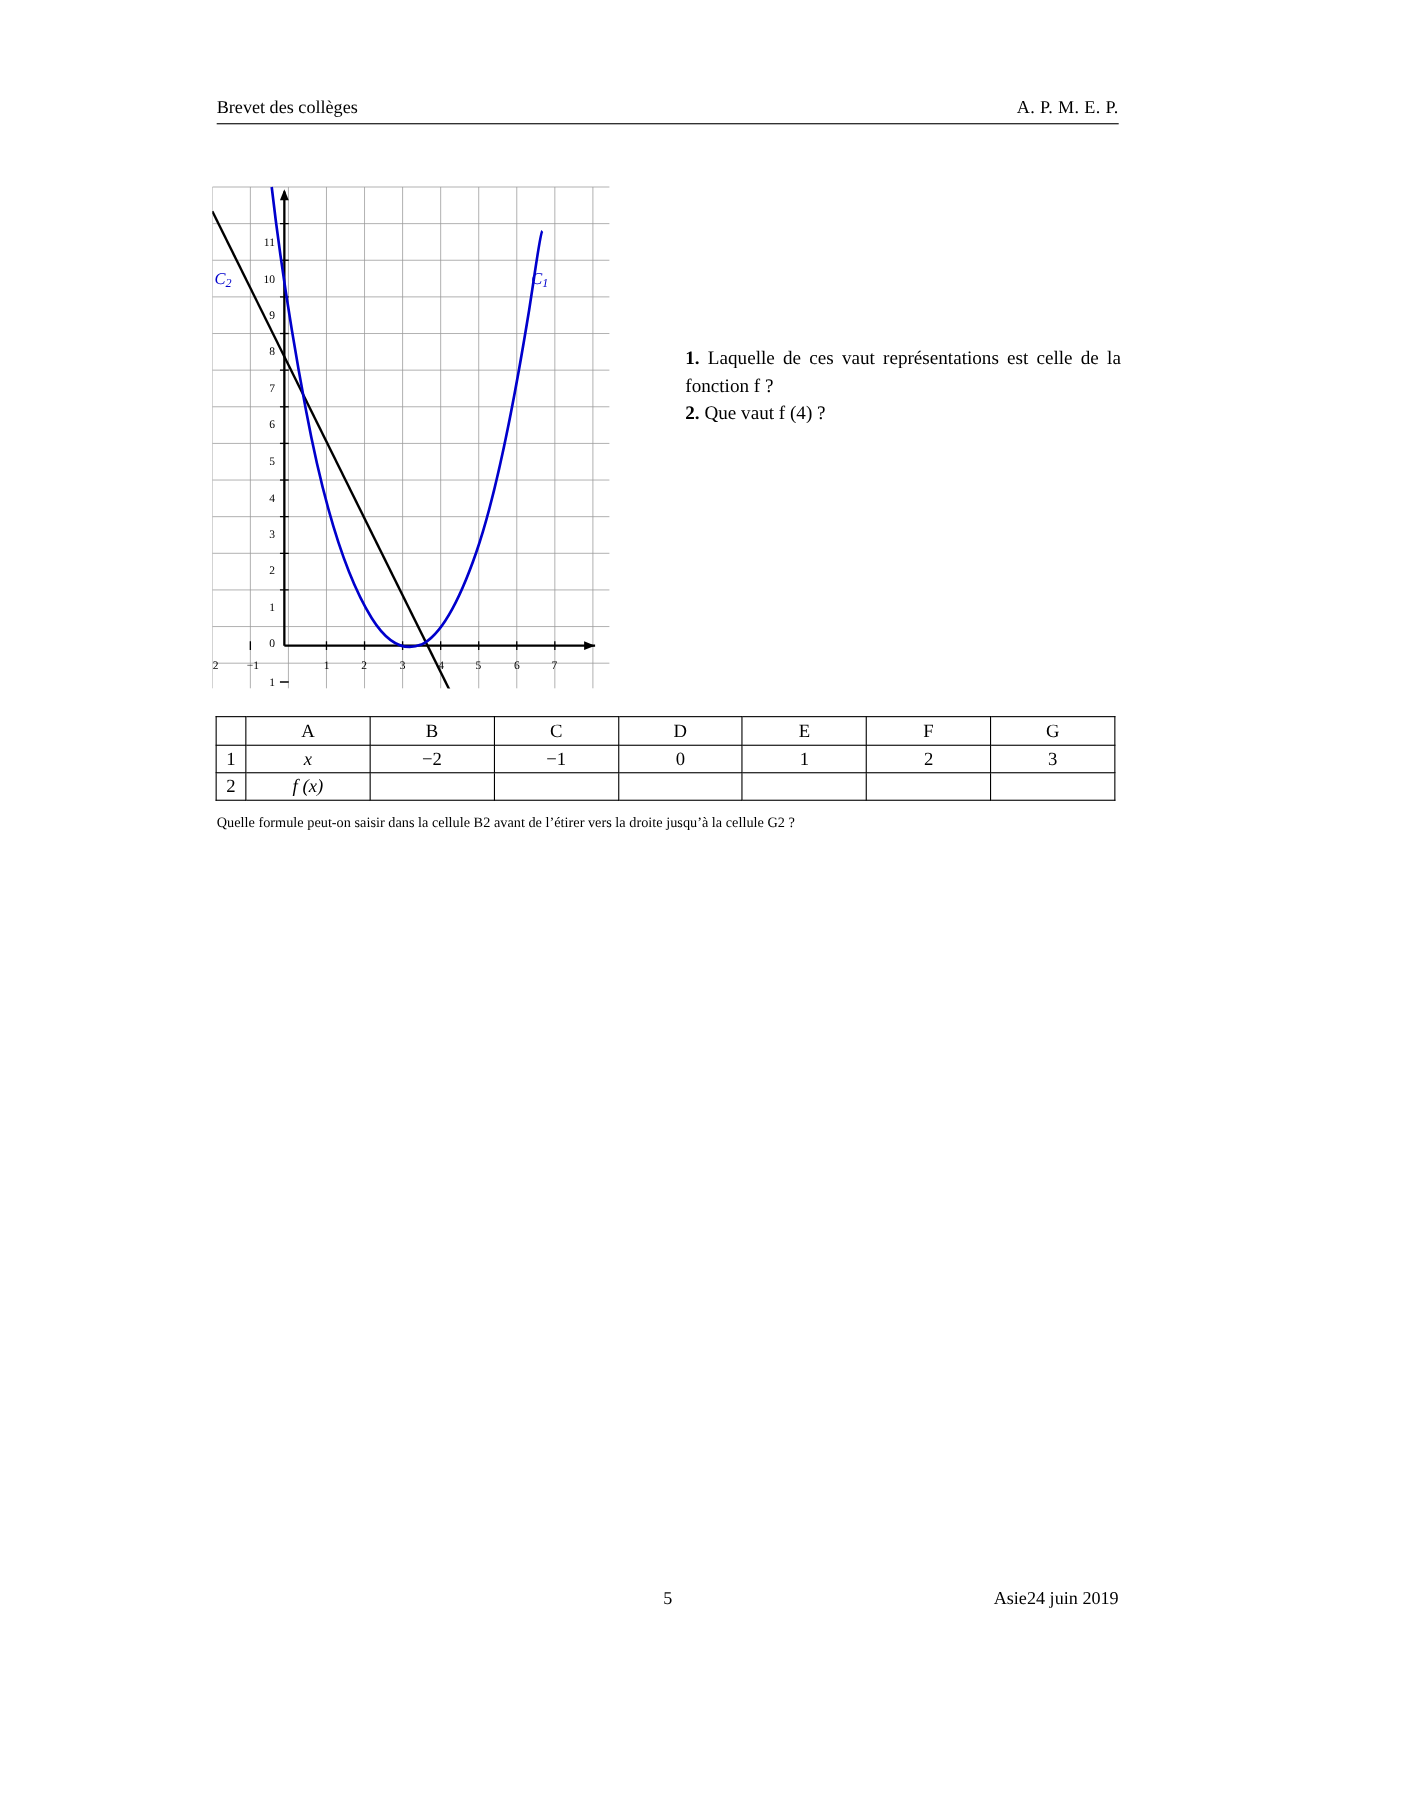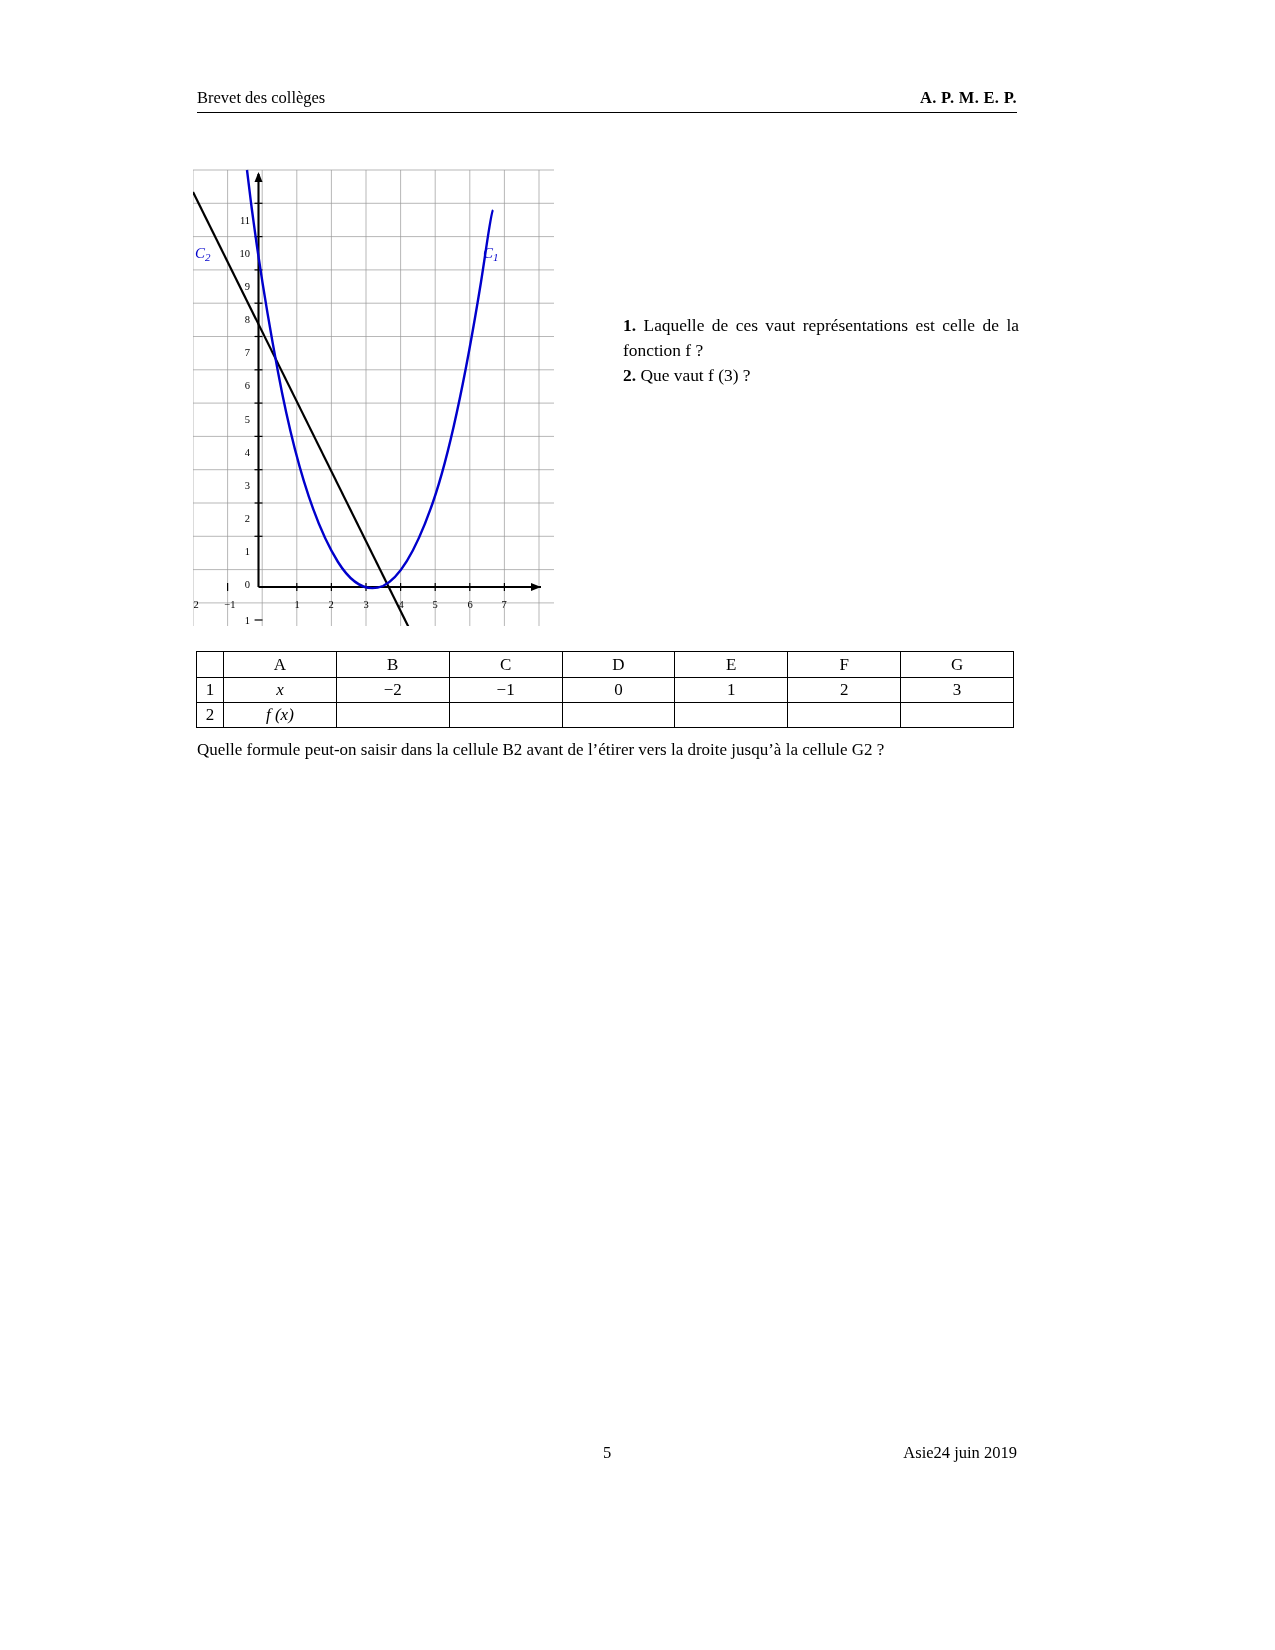--- a/index.html
+++ b/index.html
@@ -26,21 +26,21 @@
     position: absolute;
     left: 197px;
     top: 88px;
     width: 820px;
     display: flex;
     justify-content: space-between;
     align-items: flex-end;
     font-size: 16.5px;
   }
   .header-left { font-weight: normal; }
-  .header-right { font-weight: bold; letter-spacing: 0.3px; }
+  .header-right { font-weight: normal; letter-spacing: 0.3px; }
   .header-rule {
     position: absolute;
     left: 197px;
     top: 112px;
     width: 820px;
     height: 1.4px;
     background: #000;
   }
   
   .graph-wrap {
@@ -81,21 +81,21 @@
   }
   .sheet td.rowhdr { width: 26px; }
   .sheet td.col { width: 112px; }
   .sheet tr.hdr td { height: 25px; }
   
   .prompt {
     position: absolute;
     left: 197px;
     top: 740px;
     width: 830px;
-    font-size: 17px;
+    font-size: 13px;
   }
   
   .footer {
     position: absolute;
     left: 197px;
     top: 1443px;
     width: 820px;
     display: flex;
     justify-content: flex-end;
     font-size: 16.5px;
@@ -221,21 +221,21 @@
     </svg>
   </div>
 
   <div class="questions">
     <p>
       <span class="q-num">1.</span>
       <span>Laquelle de ces vaut représentations est celle de la fonction f ?</span>
     </p>
     <p>
       <span class="q-num">2.</span>
-      <span>Que vaut f (3) ?</span>
+      <span>Que vaut f (4) ?</span>
     </p>
   </div>
 
   <table class="sheet">
     <tbody>
         <tr class="hdr">
       <td class="rowhdr"></td>
       <td class="col">A</td>
       <td class="col">B</td>
       <td class="col">C</td>

